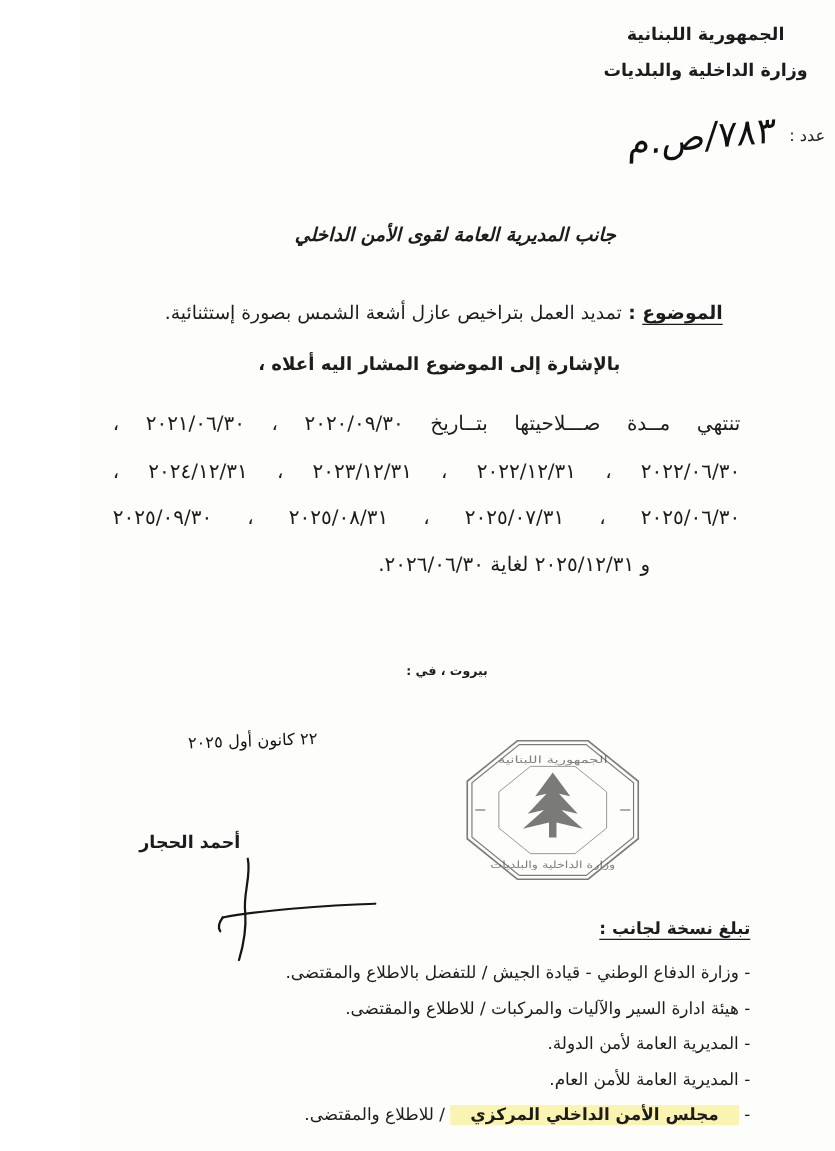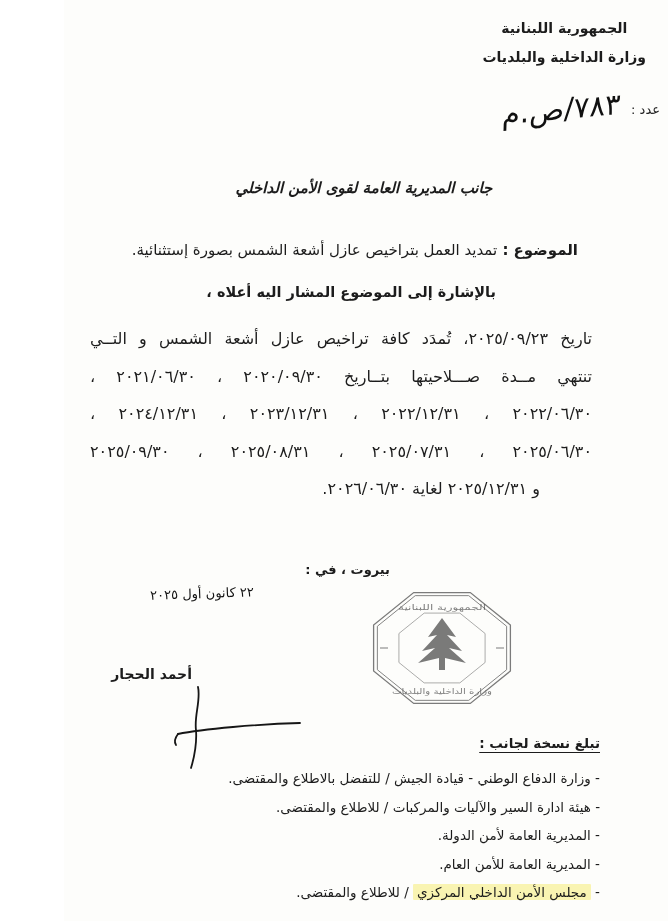--- a/index.html
+++ b/index.html
@@ -29,55 +29,55 @@
     transform:rotate(-5deg) skewX(-7deg);
     letter-spacing:2px;white-space:nowrap;
   }
   
   .addressee{
     position:absolute;top:179px;left:158px;width:284px;
     text-align:center;font-weight:bold;font-size:15px;white-space:nowrap;font-style:italic;
   }
   
   .subject{position:absolute;top:241px;right:90px;font-size:15px;white-space:nowrap;}
-  .subject .subject-label{font-weight:bold;text-underline-offset:4px;}
+  .subject .subject-label{font-weight:bold;text-decoration:underline;text-underline-offset:4px;}
   .subject .subject-sep{font-weight:bold;}
   
   .reference{position:absolute;top:284px;right:172px;font-weight:bold;font-size:14.5px;white-space:nowrap;}
   
   .body-par{position:absolute;top:320px;right:76px;width:502px;font-size:16px;}
   .body-line{
     height:37.5px;line-height:37.5px;white-space:nowrap;
     text-align:justify;text-align-last:justify;
   }
   .body-line.line-last{
-    text-align:right;text-align-last:right;margin-left:0;margin-right:52px;
+    text-align:right;text-align-last:right;margin-left:0;margin-right:72px;
   }
   
-  .place-date{position:absolute;top:562px;right:278px;font-weight:bold;font-size:13px;white-space:nowrap;}
+  .place-date{position:absolute;top:532px;right:278px;font-weight:bold;font-size:10px;white-space:nowrap;}
   .date-stamp{
     position:absolute;top:586px;left:58px;width:160px;
     font-size:13px;color:#121212;text-align:center;
     transform:rotate(-2deg);white-space:nowrap;letter-spacing:1px;
   }
   
   .seal{position:absolute;top:582px;left:297px;}
   
   .sig-title{position:absolute;top:633px;right:436px;font-weight:bold;font-size:14px;white-space:nowrap;}
   .sig-name{position:absolute;top:666px;right:476px;font-weight:bold;font-size:14px;white-space:nowrap;}
   .signature{position:absolute;top:684px;left:104px;}
   
   .cc-heading{
     position:absolute;top:735px;right:68px;
     font-weight:bold;font-size:13.5px;
     text-decoration:underline;text-underline-offset:4px;white-space:nowrap;
   }
   .cc-list{position:absolute;top:768px;right:68px;width:545px;font-size:13.5px;text-align:right;}
   .cc-item{line-height:20px;margin-bottom:8.5px;white-space:nowrap;}
-  .hl{background:rgba(247,238,130,0.6);padding:0 4px;border-radius:1px;}
+  .hl{background:rgba(247,238,130,0.6);padding:0 16px;border-radius:1px;font-weight:bold;}
 </style>
 </head>
 <body>
 
 <div class="page">
 
   <header class="letterhead">
     <div>الجمهورية اللبنانية</div>
     <div>وزارة الداخلية والبلديات</div>
   </header>
@@ -89,21 +89,20 @@
 
   <div class="addressee">جانب المديرية العامة لقوى الأمن الداخلي</div>
 
   <div class="subject">
     <span class="subject-label">الموضوع</span><span class="subject-sep"> : </span><span>تمديد العمل بتراخيص عازل أشعة الشمس بصورة إستثنائية.</span>
   </div>
 
   <div class="reference">بالإشارة إلى الموضوع المشار اليه أعلاه ،</div>
 
   <div class="body-par">
-    <div class="body-line">تاريخ ٢٠٢٥/٠٩/٢٣، تُمدَد كافة تراخيص عازل أشعة الشمس و التــي</div>
     <div class="body-line">تنتهي مــدة صـــلاحيتها بتــاريخ ٢٠٢٠/٠٩/٣٠ ، ٢٠٢١/٠٦/٣٠ ،</div>
     <div class="body-line">٢٠٢٢/٠٦/٣٠ ، ٢٠٢٢/١٢/٣١ ، ٢٠٢٣/١٢/٣١ ، ٢٠٢٤/١٢/٣١ ،</div>
     <div class="body-line">٢٠٢٥/٠٦/٣٠ ، ٢٠٢٥/٠٧/٣١ ، ٢٠٢٥/٠٨/٣١ ، ٢٠٢٥/٠٩/٣٠</div>
     <div class="body-line line-last">و ٢٠٢٥/١٢/٣١ لغاية ٢٠٢٦/٠٦/٣٠.</div>
   </div>
 
   <div class="place-date">بيروت ، في :</div>
   <div class="date-stamp">٢٢ كانون أول ٢٠٢٥</div>
 
   <svg class="seal" width="164" height="134" viewBox="0 0 164 134" aria-hidden="true">

